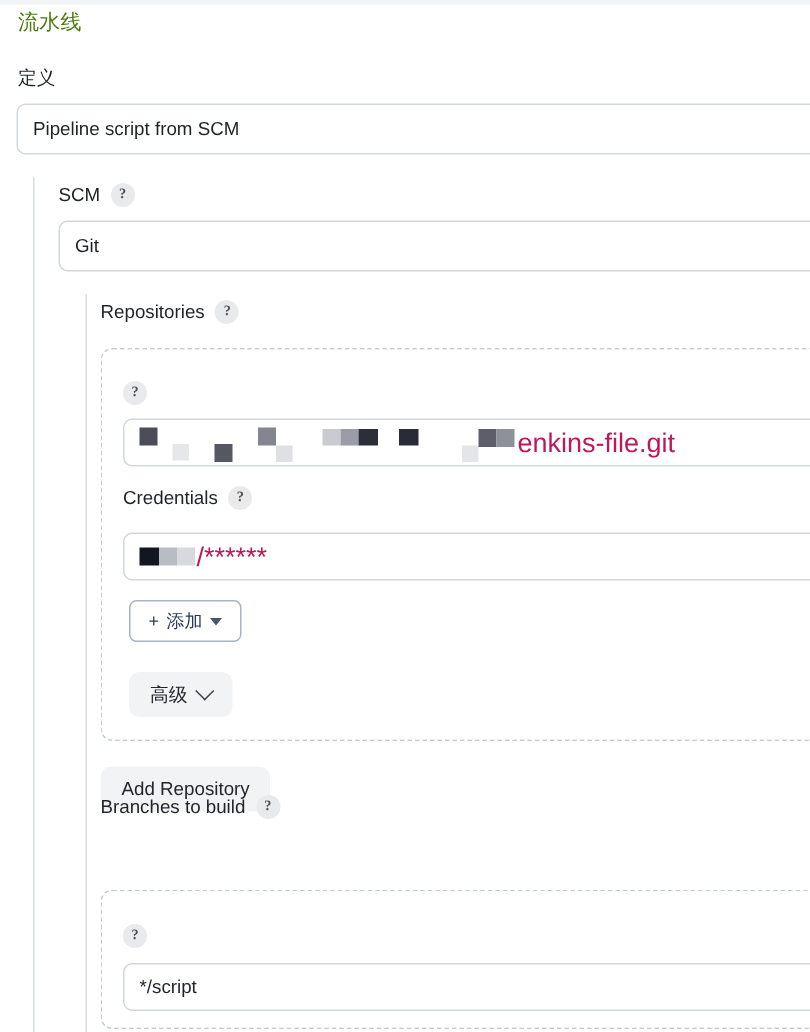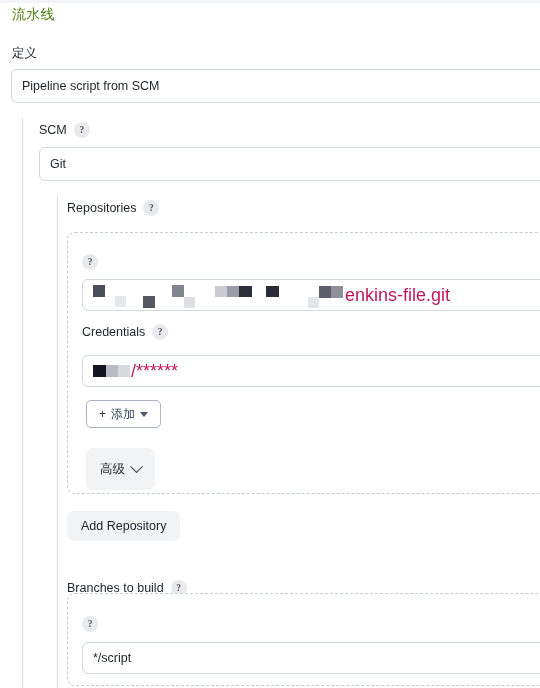--- a/index.html
+++ b/index.html
@@ -107,21 +107,21 @@
     font-size: 12px;
     font-weight: 500;
     cursor: pointer;
     white-space: nowrap;
   }
   .btn-soft {
     display: inline-flex;
     align-items: center;
     justify-content: center;
     gap: 7px;
-    height: 42px;
+    height: 30px;
     padding: 0 14px;
     border: none;
     border-radius: 7px;
     background: #f1f3f5;
     color: #22262c;
     font-size: 12.5px;
     font-weight: 500;
     cursor: pointer;
     white-space: nowrap;
   }
@@ -239,21 +239,21 @@
 
   <button class="btn-soft" style="position:absolute;left:86px;top:448px;">
     <span>高级</span>
     <span class="chev"></span>
   </button>
 
   <button class="btn-soft" style="position:absolute;left:67px;top:511px;height:30px;text-align:center;">
     <span>Add Repository</span>
   </button>
 
-  <div class="label-row" style="position:absolute;left:67px;top:580px;">
+  <div class="label-row" style="position:absolute;left:67px;top:530px;">
     <span class="section-label">Branches to build</span>
     <span class="help">?</span>
   </div>
 
   <div class="dashed" style="left:67px;top:593px;width:480px;height:93px;"></div>
 
   <div class="label-row" style="position:absolute;left:82px;top:616px;">
     <span class="help">?</span>
   </div>
 

